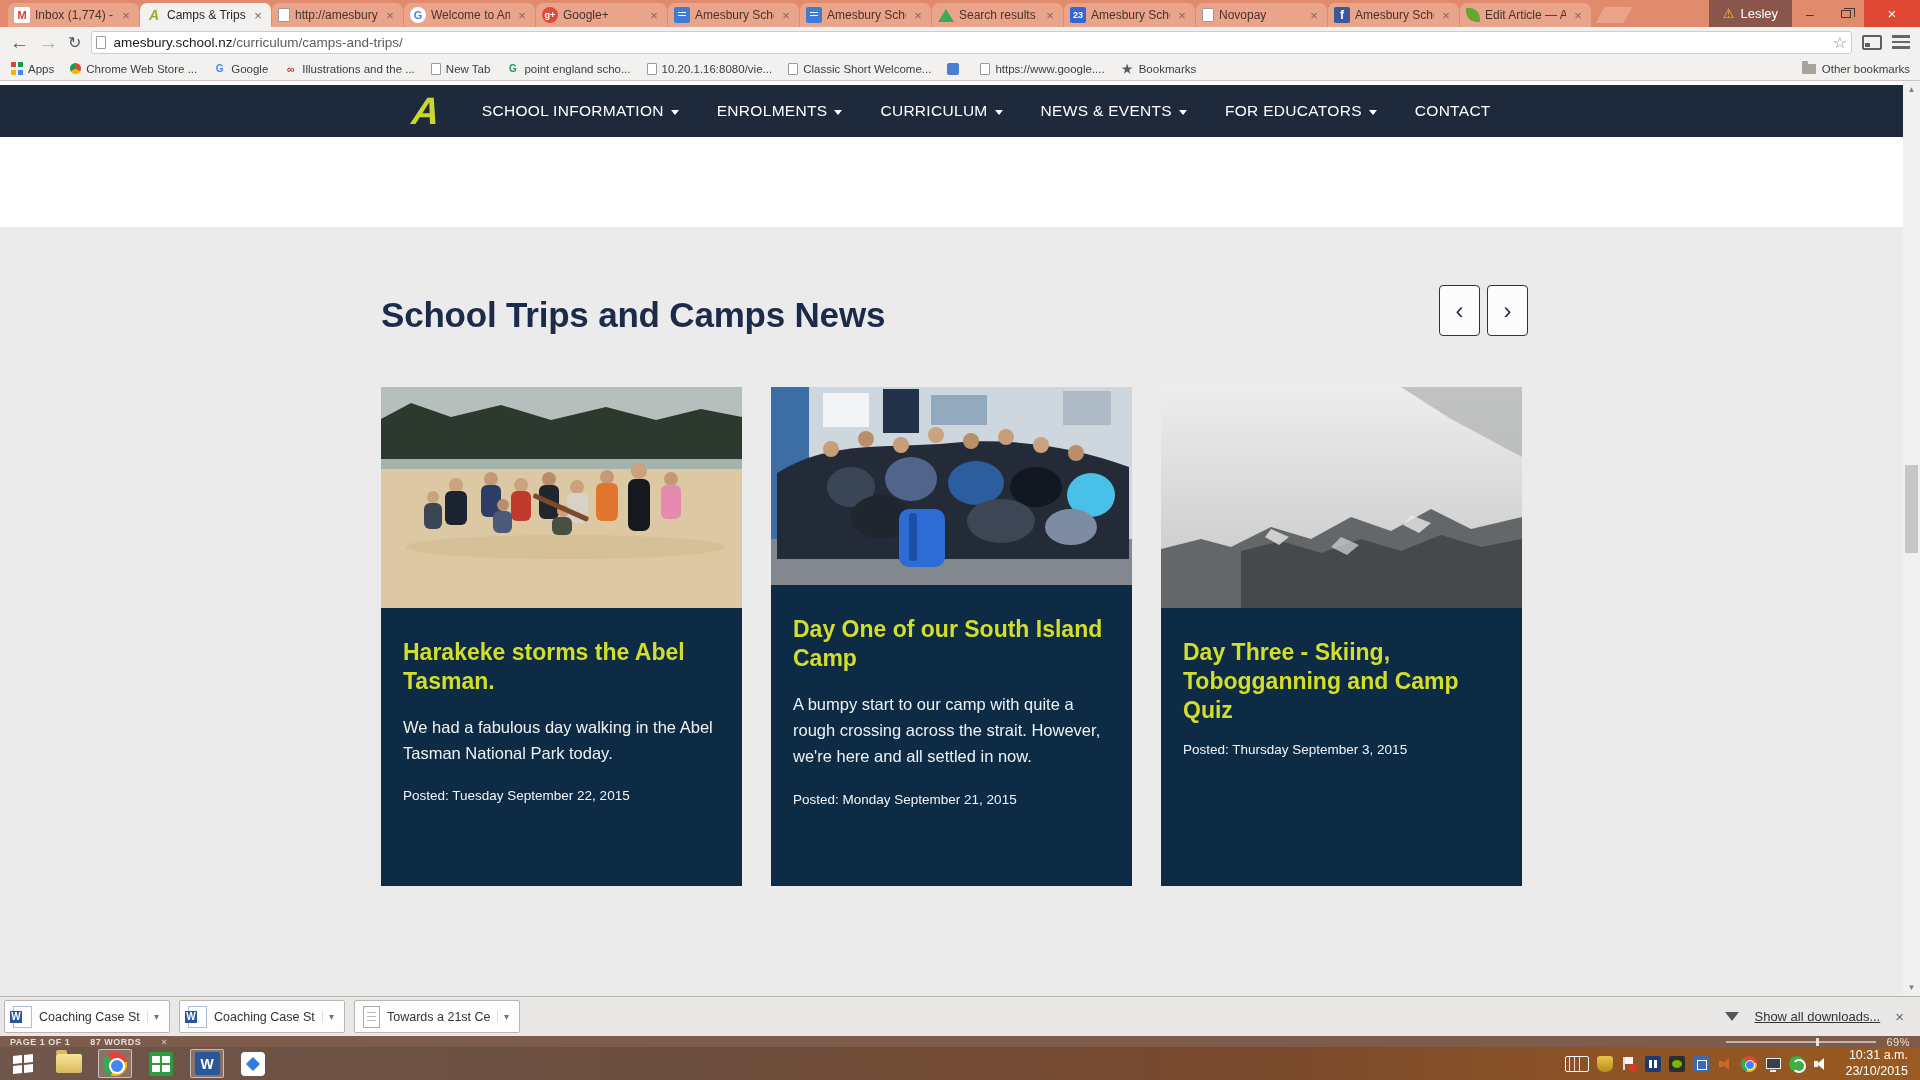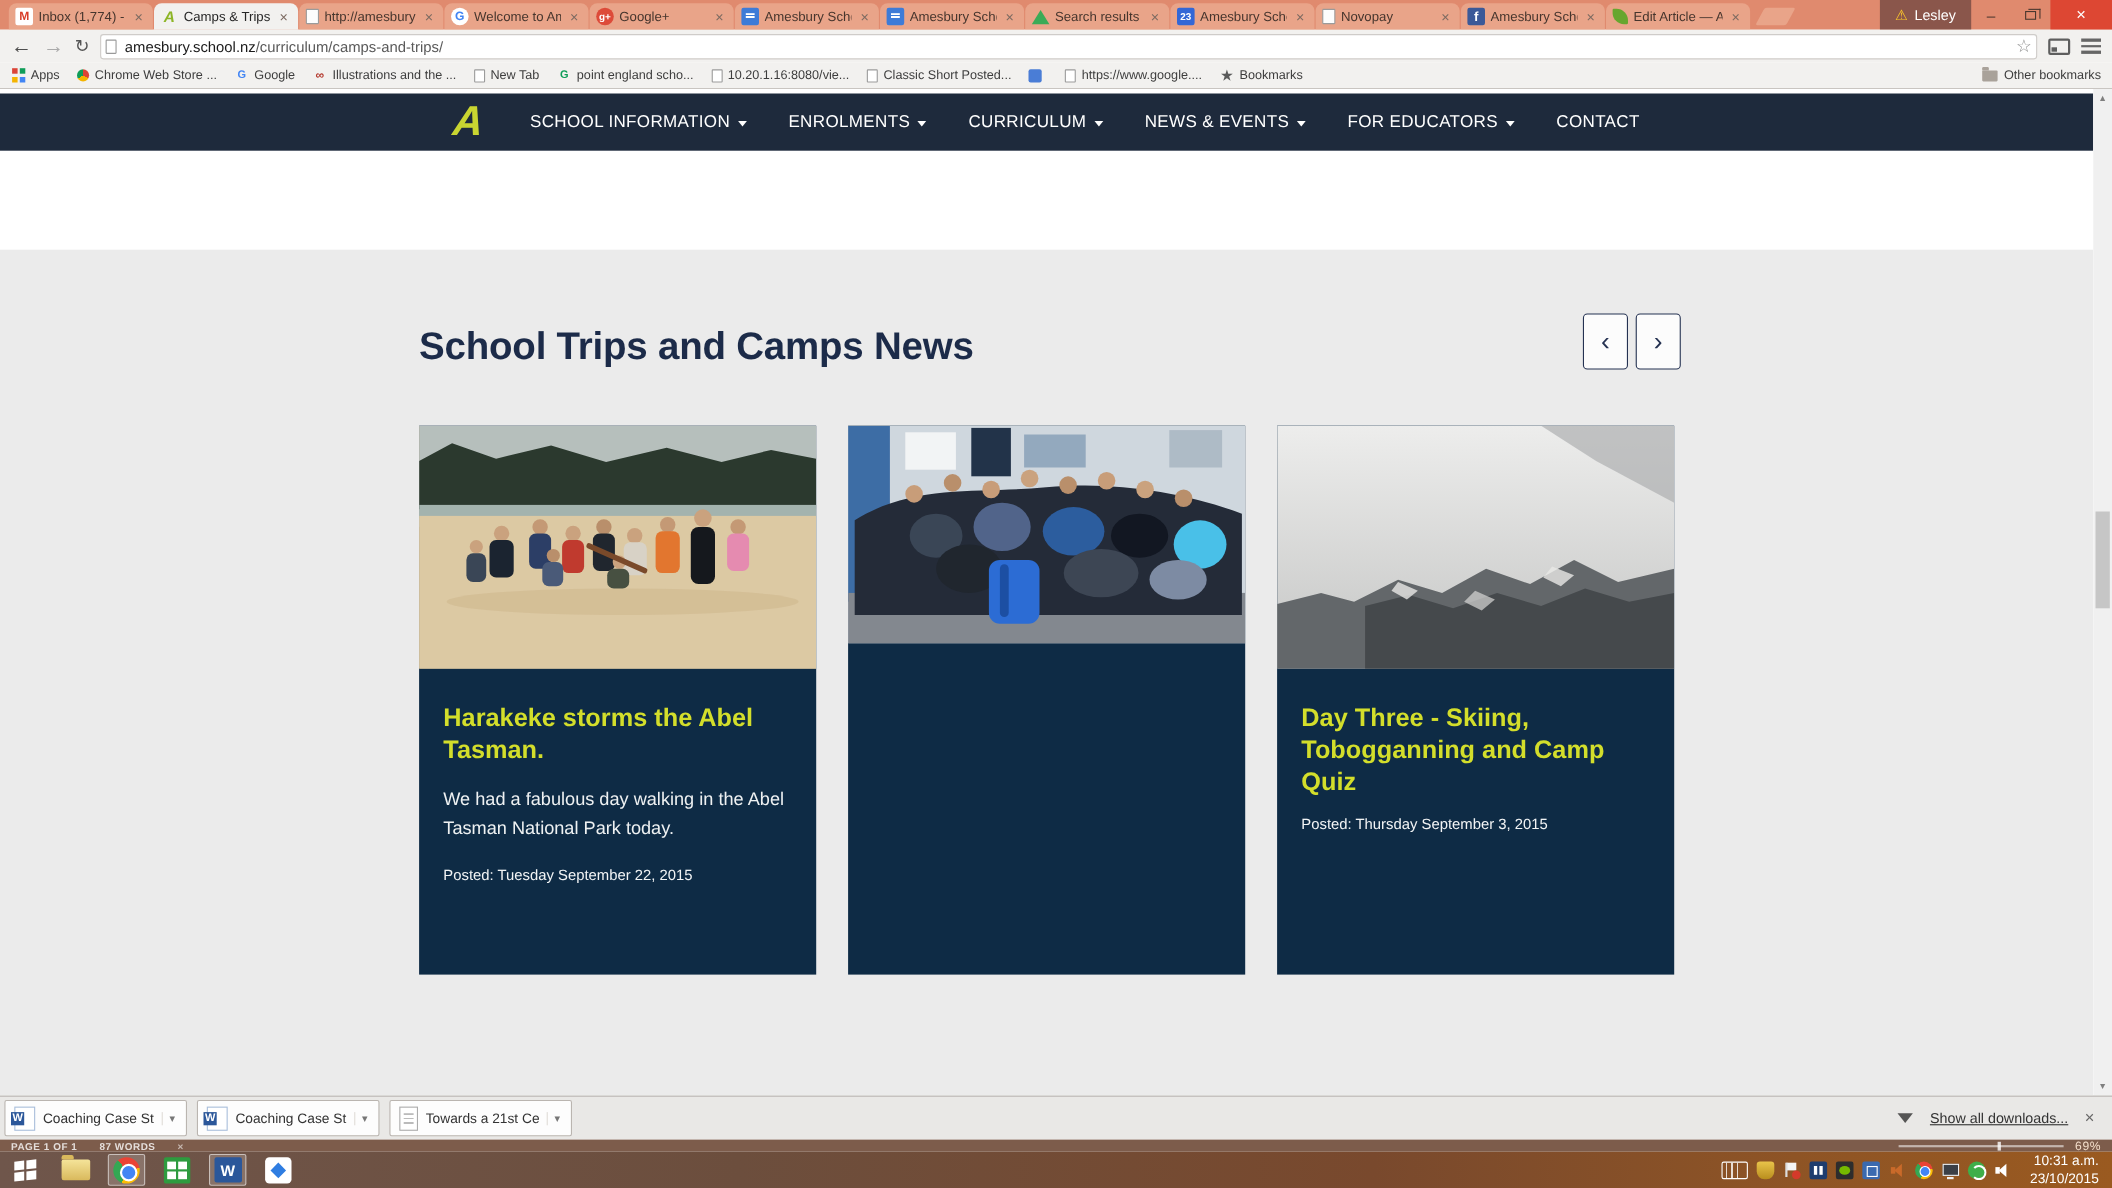--- a/index.html
+++ b/index.html
@@ -339,21 +339,21 @@
     <span class="bm">
       <span class="bmi bmi-green-g">G</span>
       <span>point england scho...</span>
     </span>
     <span class="bm">
       <span class="bmi bmi-page"></span>
       <span>10.20.1.16:8080/vie...</span>
     </span>
     <span class="bm">
       <span class="bmi bmi-page"></span>
-      <span>Classic Short Posted...</span>
+      <span>Classic Short Welcome...</span>
     </span>
     <span class="bm">
       <span class="bmi bmi-blue"></span>
       <span></span>
     </span>
     <span class="bm">
       <span class="bmi bmi-page"></span>
       <span>https://www.google....</span>
     </span>
     <span class="bm">
@@ -472,20 +472,25 @@
                 <ellipse cx="205" cy="96" rx="28" ry="22" fill="#2c5d9e"></ellipse>
                 <ellipse cx="265" cy="100" rx="26" ry="20" fill="#121722"></ellipse>
                 <ellipse cx="320" cy="108" rx="24" ry="22" fill="#49c0e8"></ellipse>
                 <ellipse cx="110" cy="130" rx="30" ry="22" fill="#20262e"></ellipse>
                 <ellipse cx="230" cy="134" rx="34" ry="22" fill="#3d4654"></ellipse>
                 <ellipse cx="300" cy="140" rx="26" ry="18" fill="#7d8ba3"></ellipse>
               </g>
               <rect x="128" y="122" width="46" height="58" rx="10" fill="#2c6cd4"></rect>
               <rect x="138" y="126" width="8" height="48" rx="4" fill="#1c4fa3"></rect>
             </svg>
+            <div class="card-body">
+              <div class="card-title">Day One of our South Island Camp</div>
+              <div class="card-text">A bumpy start to our camp with quite a rough crossing across the strait. However, we're here and all settled in now.</div>
+              <div class="card-posted">Posted: Monday September 21, 2015</div>
+            </div>
           </div>
 
           <div class="card">
             <svg width="361" height="221" viewBox="0 0 361 221" preserveAspectRatio="none">
               <defs>
                 <linearGradient id="fog" x1="0" y1="0" x2="0" y2="1">
                   <stop offset="0" stop-color="#ededec"></stop>
                   <stop offset="1" stop-color="#c4c5c4"></stop>
                 </linearGradient>
               </defs>

